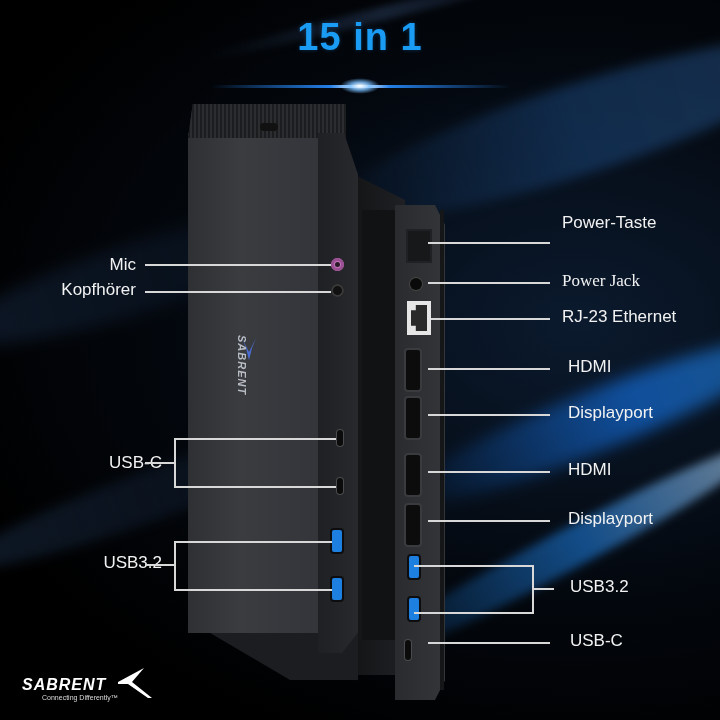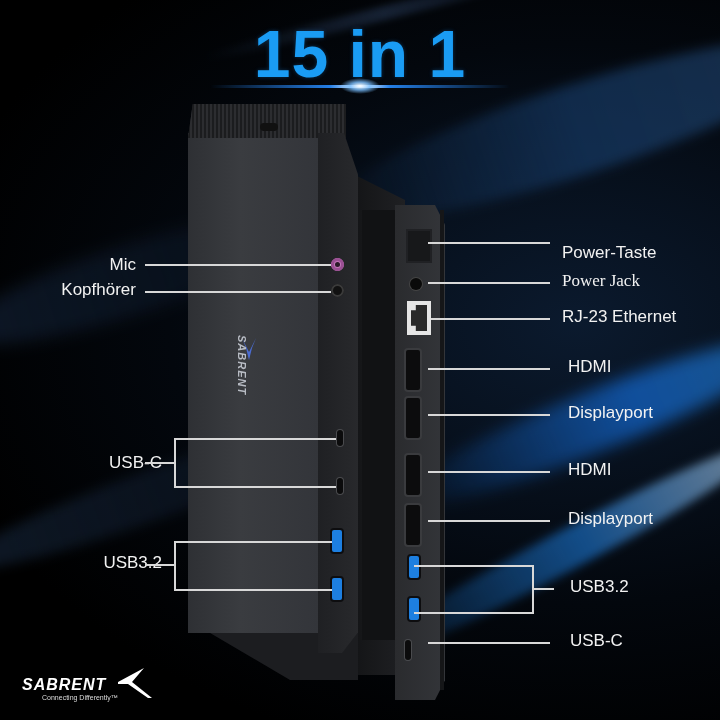--- a/index.html
+++ b/index.html
@@ -20,21 +20,21 @@
   .s3 { left:360px; top:640px; width:460px; height:40px; transform:rotate(-28deg);
         background:linear-gradient(90deg, rgba(10,80,180,0) 0%, rgba(30,130,230,.55) 55%, rgba(200,230,255,.55) 100%); filter:blur(5px);}
   .s4 { left:-40px; top:540px; width:420px; height:50px; transform:rotate(-20deg);
         background:linear-gradient(90deg, rgba(40,70,110,.35) 0%, rgba(40,70,110,.15) 70%, rgba(40,70,110,0) 100%); filter:blur(6px);}
   .s5 { left:-40px; top:300px; width:360px; height:70px; transform:rotate(-18deg);
         background:linear-gradient(90deg, rgba(30,55,90,.4) 0%, rgba(30,55,90,.15) 80%, rgba(30,55,90,0) 100%); filter:blur(8px);}
   .s6 { left:200px; top:52px; width:380px; height:14px; transform:rotate(-14deg);
         background:linear-gradient(90deg, rgba(80,120,180,0), rgba(80,120,180,.25), rgba(80,120,180,0)); filter:blur(3px);}
   .title {
     position:absolute; left:0; right:0; top:16px; text-align:center;
-    font-size:66px; font-weight:bold; color:#1a9cf4; letter-spacing:1px;
+    font-size:38px; font-weight:bold; color:#1a9cf4; letter-spacing:1px;
     text-shadow:0 0 4px rgba(30,150,255,.3);
   }
   .glow-line {
     position:absolute; left:210px; top:85px; width:300px; height:3px;
     background:linear-gradient(90deg, rgba(30,120,255,0), rgba(40,140,255,.9) 40%, #fff 50%, rgba(40,140,255,.9) 60%, rgba(30,120,255,0));
     filter:blur(.6px);
   }
   .glow-dot { position:absolute; left:340px; top:78px; width:40px; height:16px; border-radius:50%;
     background:radial-gradient(ellipse, #fff 0%, rgba(120,190,255,.8) 35%, rgba(40,120,255,0) 70%); }
 
@@ -148,21 +148,21 @@
 <div class="line" style="left:174px; top:438px; width:162px; height:2px;"></div>
 <div class="line" style="left:174px; top:486px; width:162px; height:2px;"></div>
 
 <div class="lbl lbl-r" style="right:558px; top:553px;">USB3.2</div>
 <div class="line" style="left:145px; top:564px; width:30px; height:2px;"></div>
 <div class="line" style="left:174px; top:541px; width:2px; height:49px;"></div>
 <div class="line" style="left:174px; top:541px; width:158px; height:2px;"></div>
 <div class="line" style="left:174px; top:589px; width:158px; height:2px;"></div>
 
 <div class="line" style="left:428px; top:242px; width:122px; height:2px;"></div>
-<div class="lbl" style="left:562px; top:243px;">Power-Taste</div>
+<div class="lbl" style="left:562px; top:213px;">Power-Taste</div>
 
 <div class="line" style="left:428px; top:282px; width:122px; height:2px;"></div>
 <div class="lbl" style="left:562px; top:271px;font-family:Liberation Serif, serif;">Power Jack</div>
 
 <div class="line" style="left:431px; top:318px; width:119px; height:2px;"></div>
 <div class="lbl" style="left:562px; top:307px;">RJ-23 Ethernet</div>
 
 <div class="line" style="left:428px; top:368px; width:122px; height:2px;"></div>
 <div class="lbl" style="left:568px; top:357px;">HDMI</div>
 

